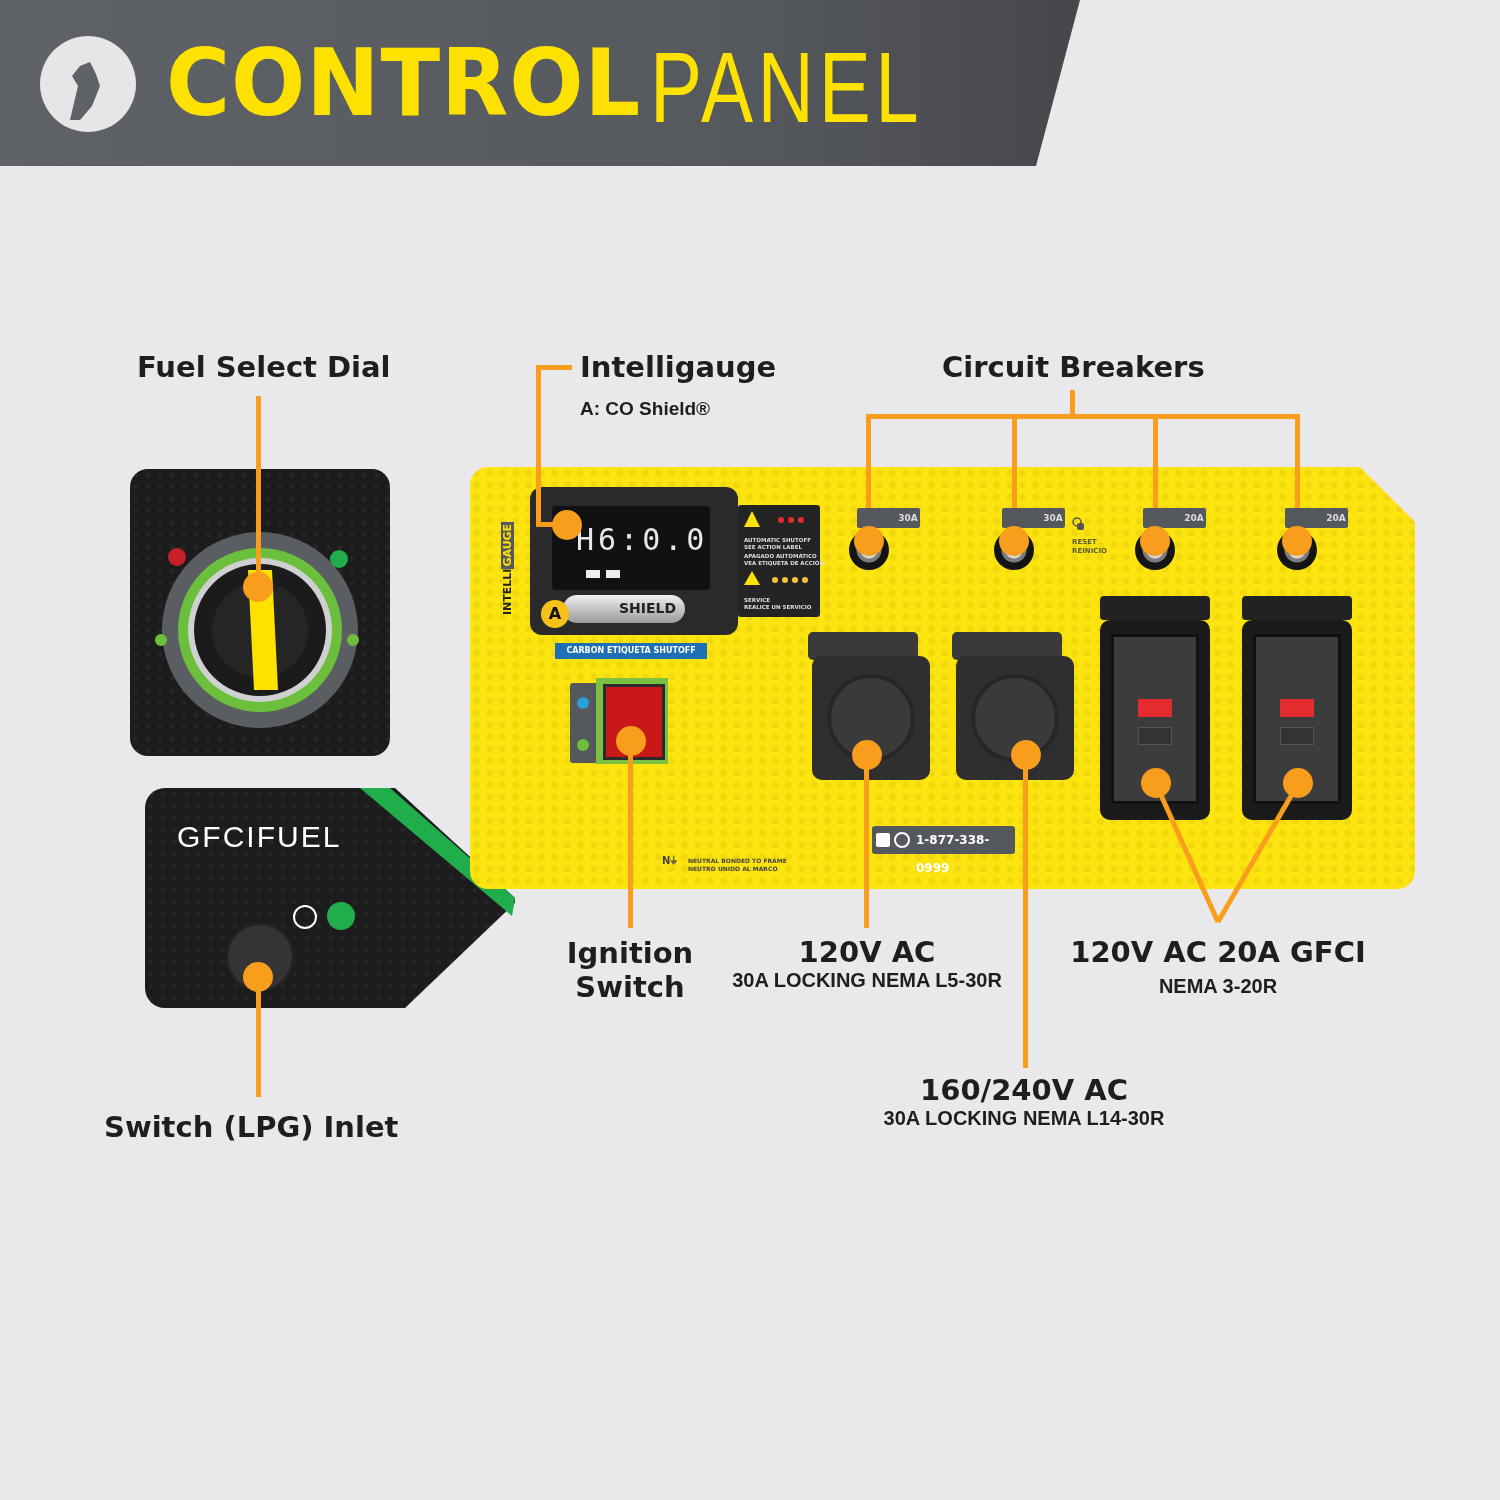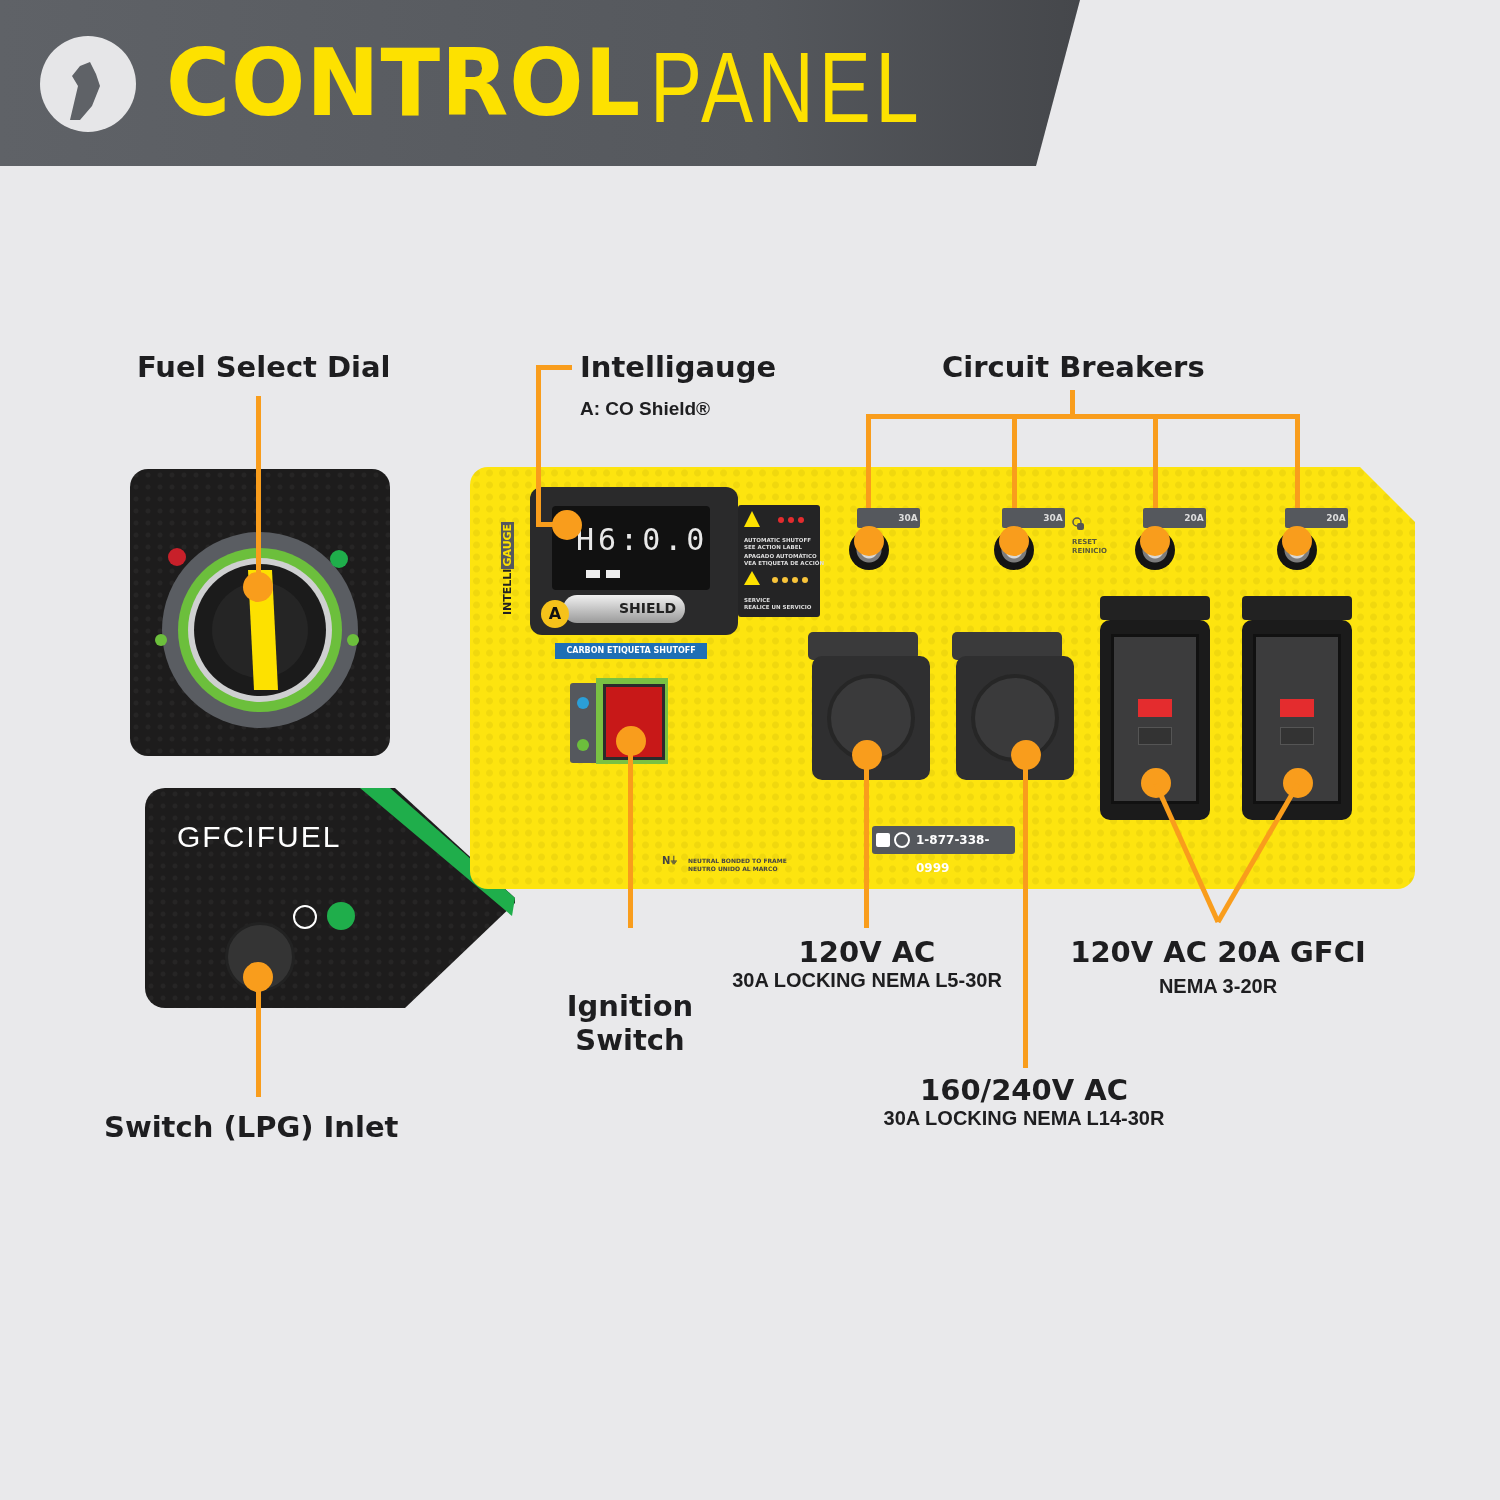--- a/index.html
+++ b/index.html
@@ -143,21 +143,21 @@
 <div class="abs lbl-sub" style="left:580px;top:398px;font-size:19px;">A:  CO Shield®</div>
 
 <div class="abs sw-back">
   <div class="abs" style="left:7px;top:14px;width:12px;height:12px;border-radius:50%;background:#2a9fd8;"></div>
   <div class="abs" style="left:7px;top:56px;width:12px;height:12px;border-radius:50%;background:#6cbf3c;"></div>
 </div>
 <div class="abs sw-green"></div>
 <div class="abs sw-red"></div>
 <div class="abs dot" style="left:616px;top:726px;"></div>
 <div class="abs ol" style="left:628px;top:740px;width:5px;height:188px;"></div>
-<div class="abs lbl lbl-lg center" style="left:630px;top:989px;">
+<div class="abs lbl lbl-lg center" style="left:630px;top:936px;">
   <div>Ignition</div>
   <div>Switch</div>
 </div>
 
 <div class="abs lbl lbl-lg" style="left:942px;top:350px;">Circuit Breakers</div>
 <div class="abs ol" style="left:1070px;top:390px;width:5px;height:28px;"></div>
 <div class="abs ol" style="left:866px;top:414px;width:434px;height:5px;"></div>
 <div class="abs ol" style="left:866px;top:414px;width:5px;height:125px;"></div>
 <div class="abs ol" style="left:1012px;top:414px;width:5px;height:125px;"></div>
 <div class="abs ol" style="left:1153px;top:414px;width:5px;height:125px;"></div>

